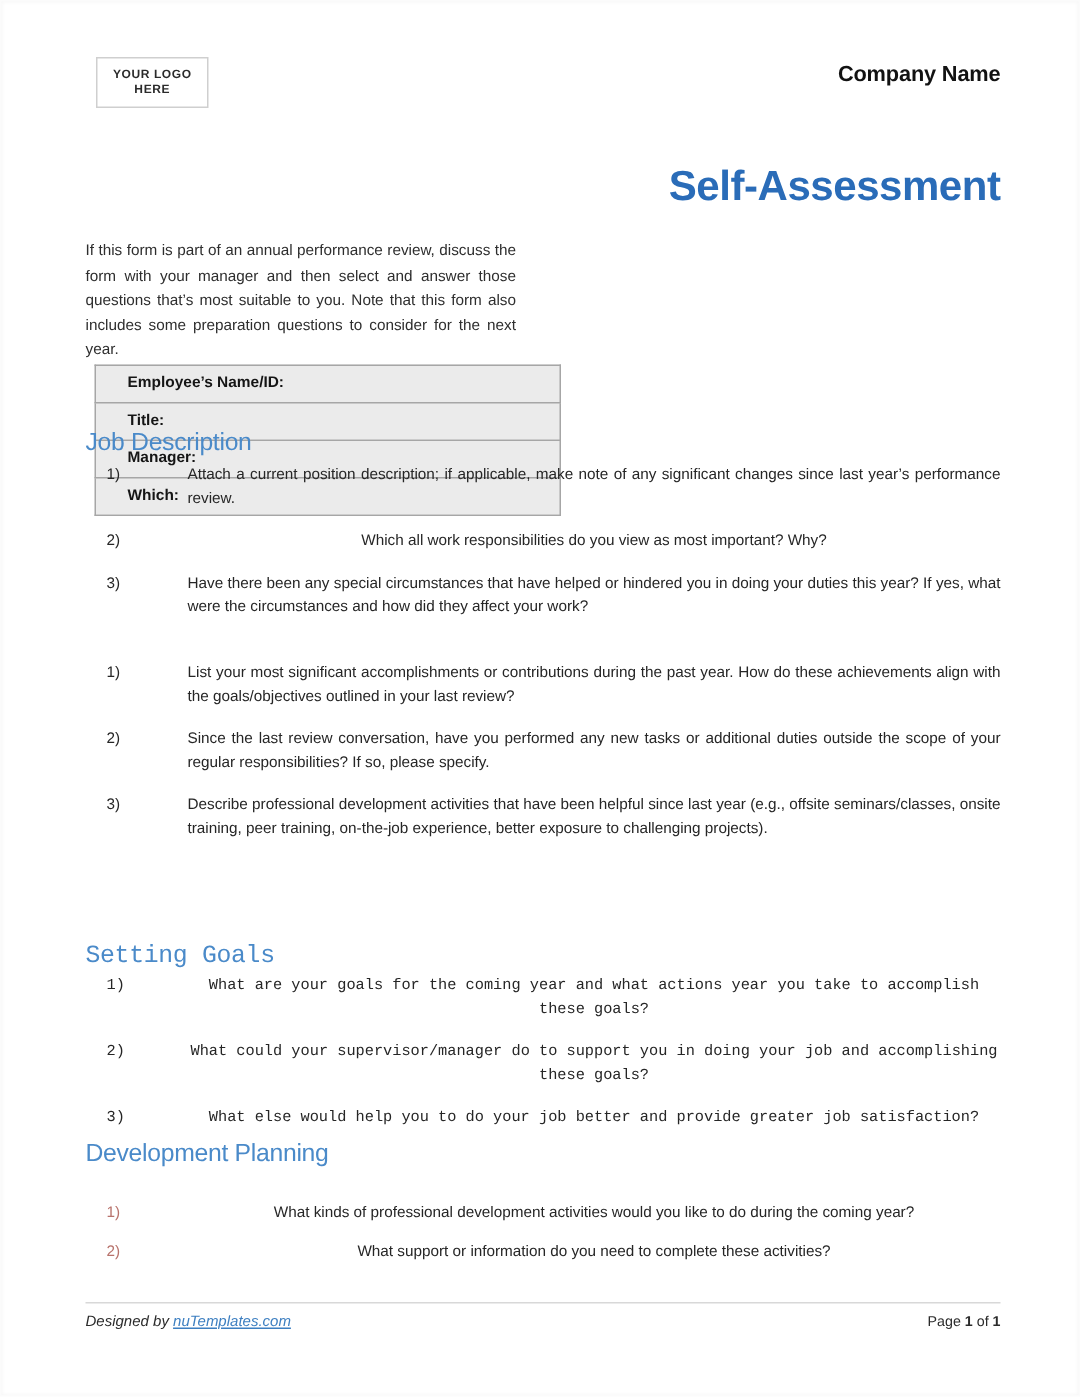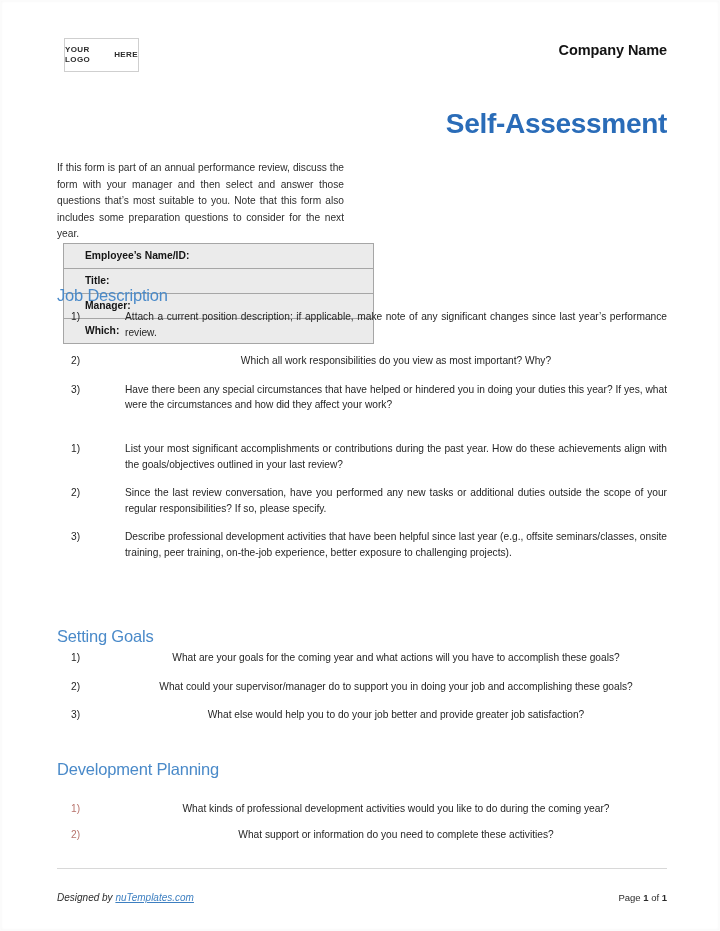--- a/index.html
+++ b/index.html
@@ -45,21 +45,21 @@
   .logo-box {
     position: absolute;
     left: 7px;
     top: 38px;
     width: 75px;
     height: 34px;
     border: 1px solid #cfcfcf;
     background: #ffffff;
     box-sizing: border-box;
     display: flex;
-    flex-direction: row;
+    flex-direction: column;
     align-items: center;
     justify-content: center;
     line-height: 1.22;
   }
   .logo-line {
     font-size: 8px;
     font-weight: bold;
     letter-spacing: 0.4px;
     color: #2b2b2b;
   }
@@ -166,21 +166,21 @@
   .accent .qnum { color: #b8736c; }
   .accent .qitem { margin-bottom: 10px; }
 
   
   .footer {
     position: absolute;
     left: 0;
     top: 868px;
     width: 610px;
     border-top: 1px solid #d8d8d8;
-    padding-top: 23px;
+    padding-top: 7px;
     display: flex;
     align-items: baseline;
     justify-content: space-between;
   }
   .credit {
     font-size: 10px;
     font-style: italic;
     color: #2b2b2b;
   }
   .credit-link {
@@ -258,26 +258,26 @@
           <span class="qnum">2)</span>
           <span class="qtext">Since the last review conversation, have you performed any new tasks or additional duties outside the scope of your regular responsibilities? If so, please specify.</span>
         </li>
         <li class="qitem">
           <span class="qnum">3)</span>
           <span class="qtext">Describe professional development activities that have been helpful since last year (e.g., offsite seminars/classes, onsite training, peer training, on-the-job experience, better exposure to challenging projects).</span>
         </li>
       </ul>
     </div>
 
-    <div class="section" style="top:627px;">
+    <div class="section" style="top:627px;font-family:Liberation Mono, monospace;">
       <h2 class="section-heading">Setting Goals</h2>
       <ul class="qlist">
         <li class="qitem">
           <span class="qnum">1)</span>
-          <span class="qtext nojustify">What are your goals for the coming year and what actions will you have to accomplish these goals?</span>
+          <span class="qtext nojustify">What are your goals for the coming year and what actions year you take to accomplish these goals?</span>
         </li>
         <li class="qitem">
           <span class="qnum">2)</span>
           <span class="qtext nojustify">What could your supervisor/manager do to support you in doing your job and accomplishing these goals?</span>
         </li>
         <li class="qitem">
           <span class="qnum">3)</span>
           <span class="qtext nojustify">What else would help you to do your job better and provide greater job satisfaction?</span>
         </li>
       </ul>

